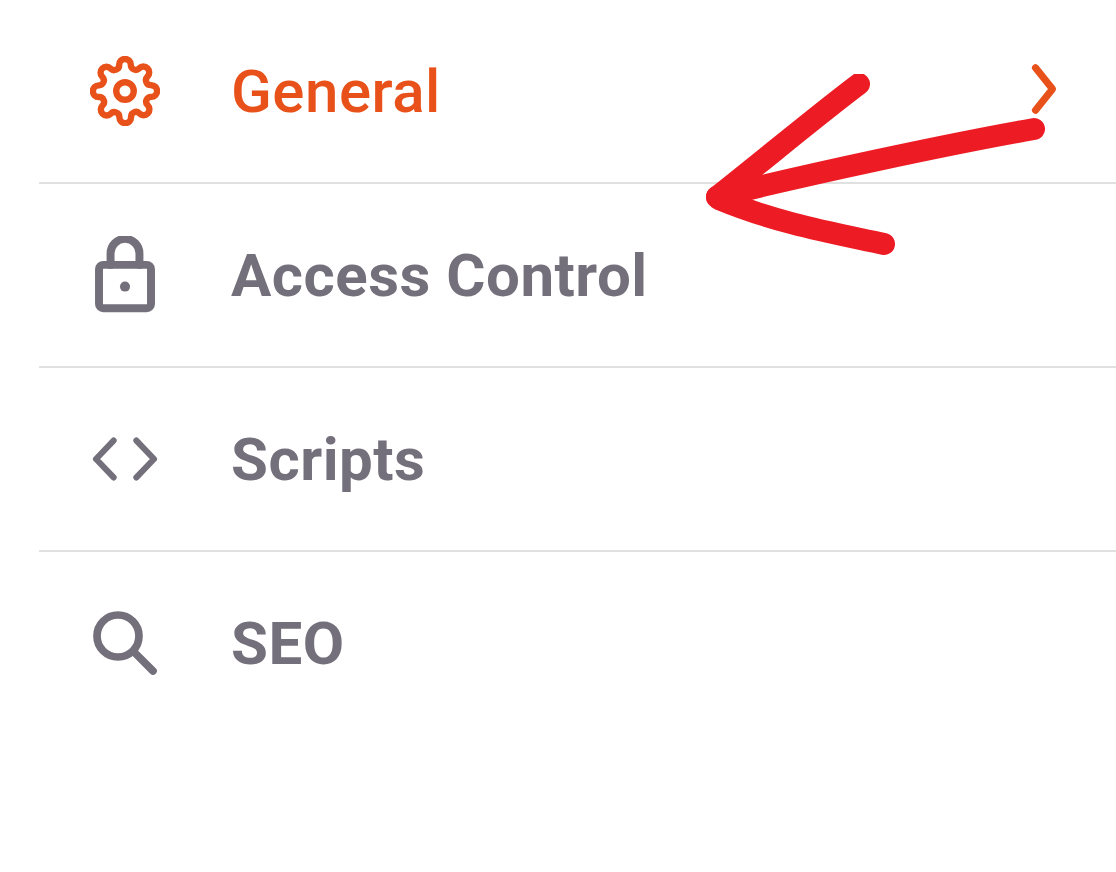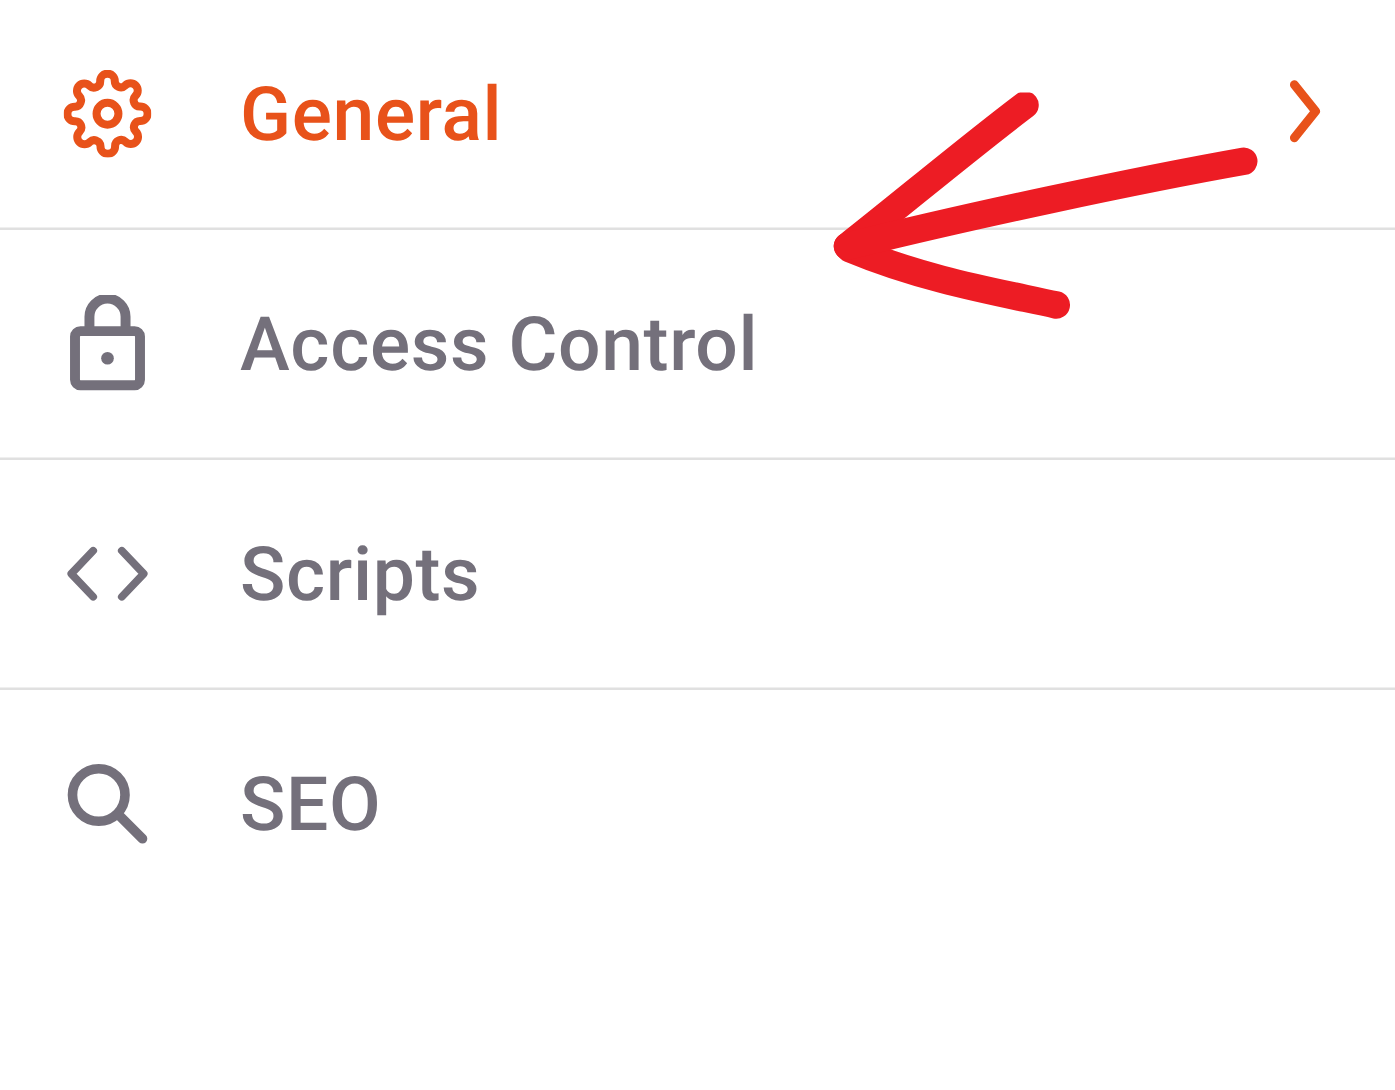--- a/index.html
+++ b/index.html
@@ -11,38 +11,39 @@
       overflow: hidden;
     }
     .menu { width: 100%; }
     .menu-item {
       display: flex;
       align-items: center;
       padding: 55px 50px;
       border-bottom: 2px solid #e0e0e0;
       position: relative;
       cursor: pointer;
+      margin-left: 39px;
     }
     .menu-item:last-child { border-bottom: none; }
     .icon-wrap {
       width: 72px;
       height: 72px;
       display: flex;
       align-items: center;
       justify-content: center;
       margin-right: 70px;
       flex-shrink: 0;
     }
     .label {
       font-size: 60px;
       font-weight: 500;
       letter-spacing: 0.5px;
     }
     .active .label { color: #e8521a; }
-    .inactive .label { color: #74707b; }
+    .inactive .label { color: #74707b; font-weight: bold; }
     .chevron {
       position: absolute;
       right: 55px;
       top: 50%;
       transform: translateY(-50%);
     }
     .annotation-arrow {
       position: absolute;
       left: 660px;
       top: -110px;

